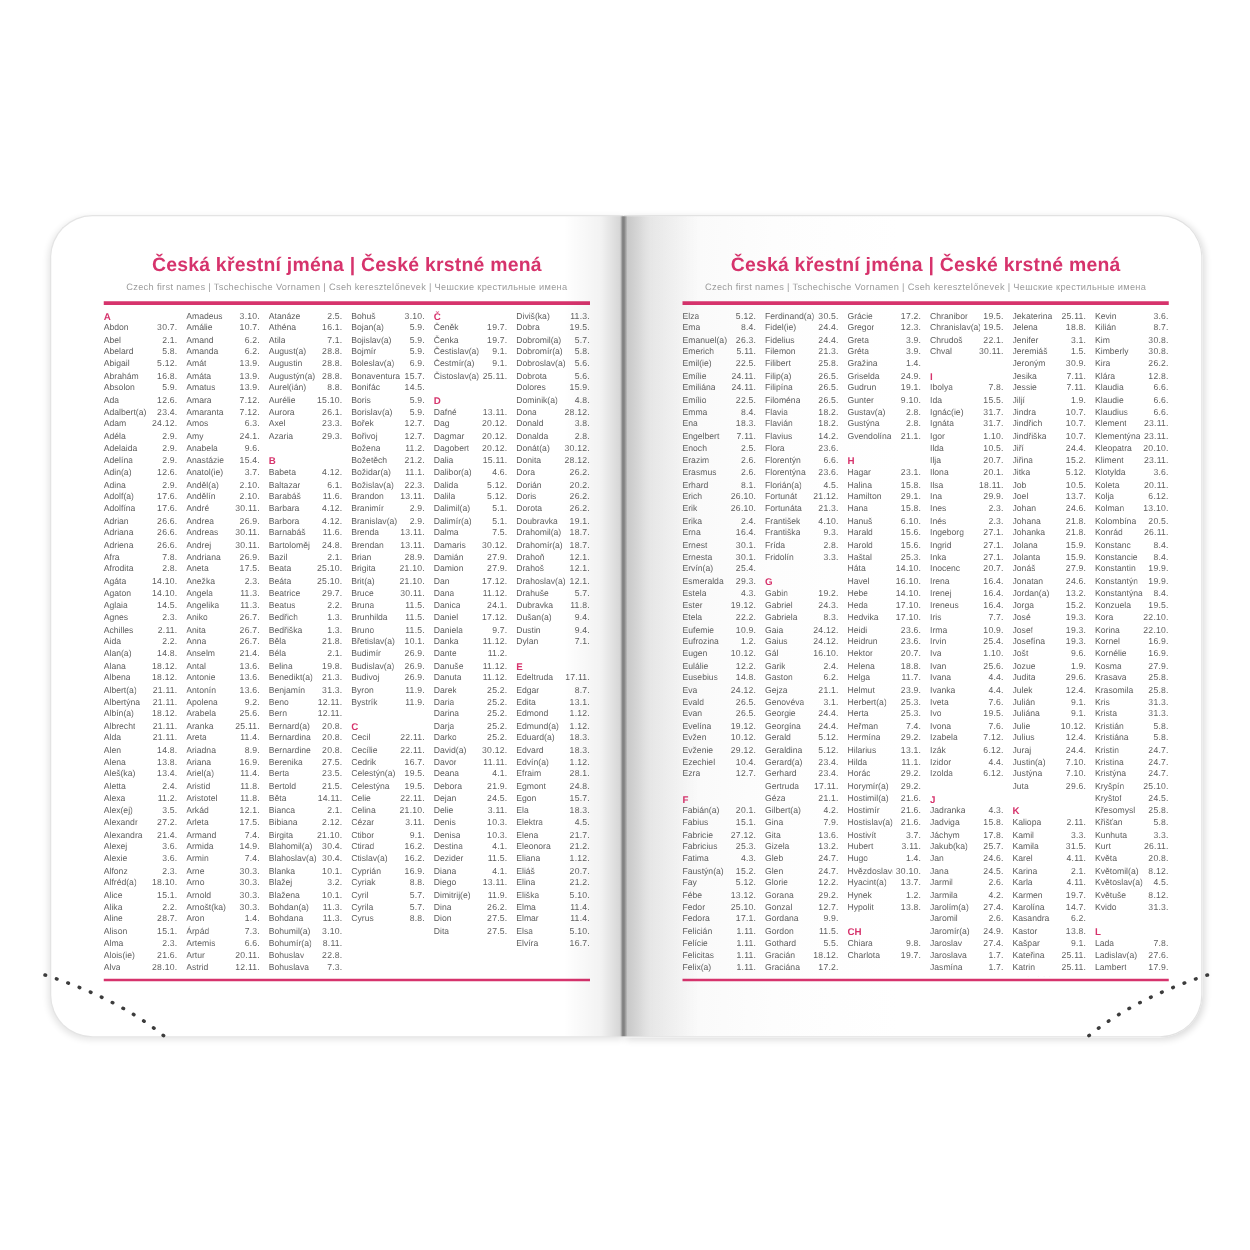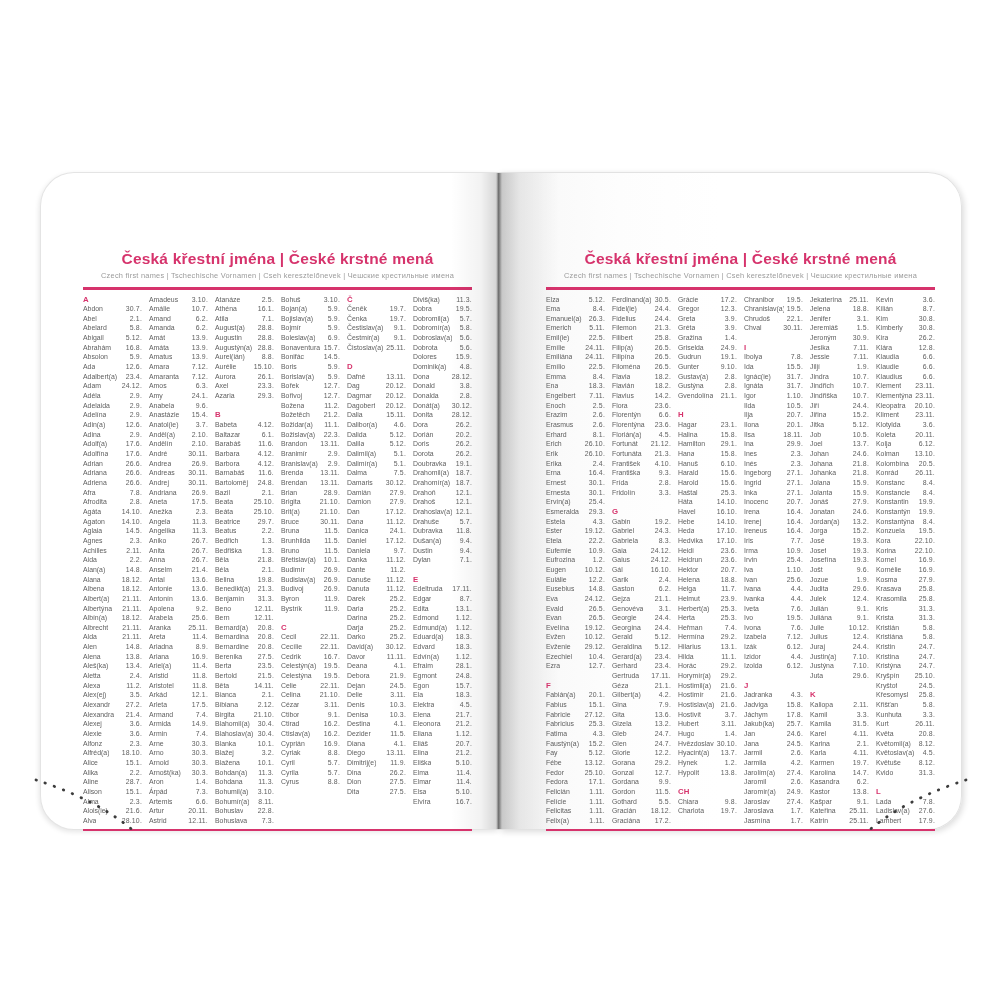--- a/index.html
+++ b/index.html
@@ -10,21 +10,21 @@
     box-shadow:-1px 2px 5px rgba(0,0,0,.10);}
   .page.right{left:459px;width:463px;border-radius:0 34px 34px 0;border:1px solid #e2e2e2;border-left:none;
     box-shadow:2px 2px 6px rgba(0,0,0,.14);
     background:linear-gradient(to right,#ededed 0px,#f4f4f4 18px,#fafafa 60px,#fdfdfd 120px,#ffffff 220px);}
   .spine-l{position:absolute;top:0;right:0;width:48px;height:100%;pointer-events:none;
     background:linear-gradient(to right,rgba(0,0,0,0) 0%,rgba(0,0,0,.05) 62%,rgba(0,0,0,.16) 94%,rgba(70,70,70,.85) 100%);}
   .spine-r{position:absolute;top:0;left:0;width:60px;height:100%;pointer-events:none;
     background:linear-gradient(to right,rgba(60,60,60,.65) 0%,rgba(0,0,0,.16) 5%,rgba(0,0,0,.06) 35%,rgba(0,0,0,0) 100%);}
   .page-inner{position:relative;height:100%;box-sizing:border-box;padding:31px 27px 0 42px;}
   .page.right .page-inner{padding:31px 26px 0 47px;}
-  .ph-title{ text-align:center;font-size:15.5px;font-weight:bold;letter-spacing:.2px;line-height:18px;margin-top:46px;}
+  .ph-title{ text-align:center;font-size:15.5px;font-weight:bold;letter-spacing:.2px;line-height:18px;}
   .ph-sub{text-align:center;font-size:7.4px;color:#9a9a9a;letter-spacing:.25px;margin-top:3px;line-height:10px;}
   .rule{height:2.5px;margin-top:6px;}
   .rule.bottom{margin-top:2px;}
   .cols{display:flex;gap:7px;height:532px;overflow:hidden;padding-top:5px;}
   .col{flex:1 1 0;min-width:0;overflow:hidden;}
   .row{display:flex;justify-content:space-between;height:9.67px;line-height:9.7px;font-size:6.9px;
     color:#5e5e5e;white-space:nowrap;}
   .row.letter{font-weight:bold;font-size:7.8px;}
   .row .nm{overflow:hidden;}
   .row .dt{margin-left:3px;letter-spacing:.2px;flex:0 0 auto;color:#606060;}

